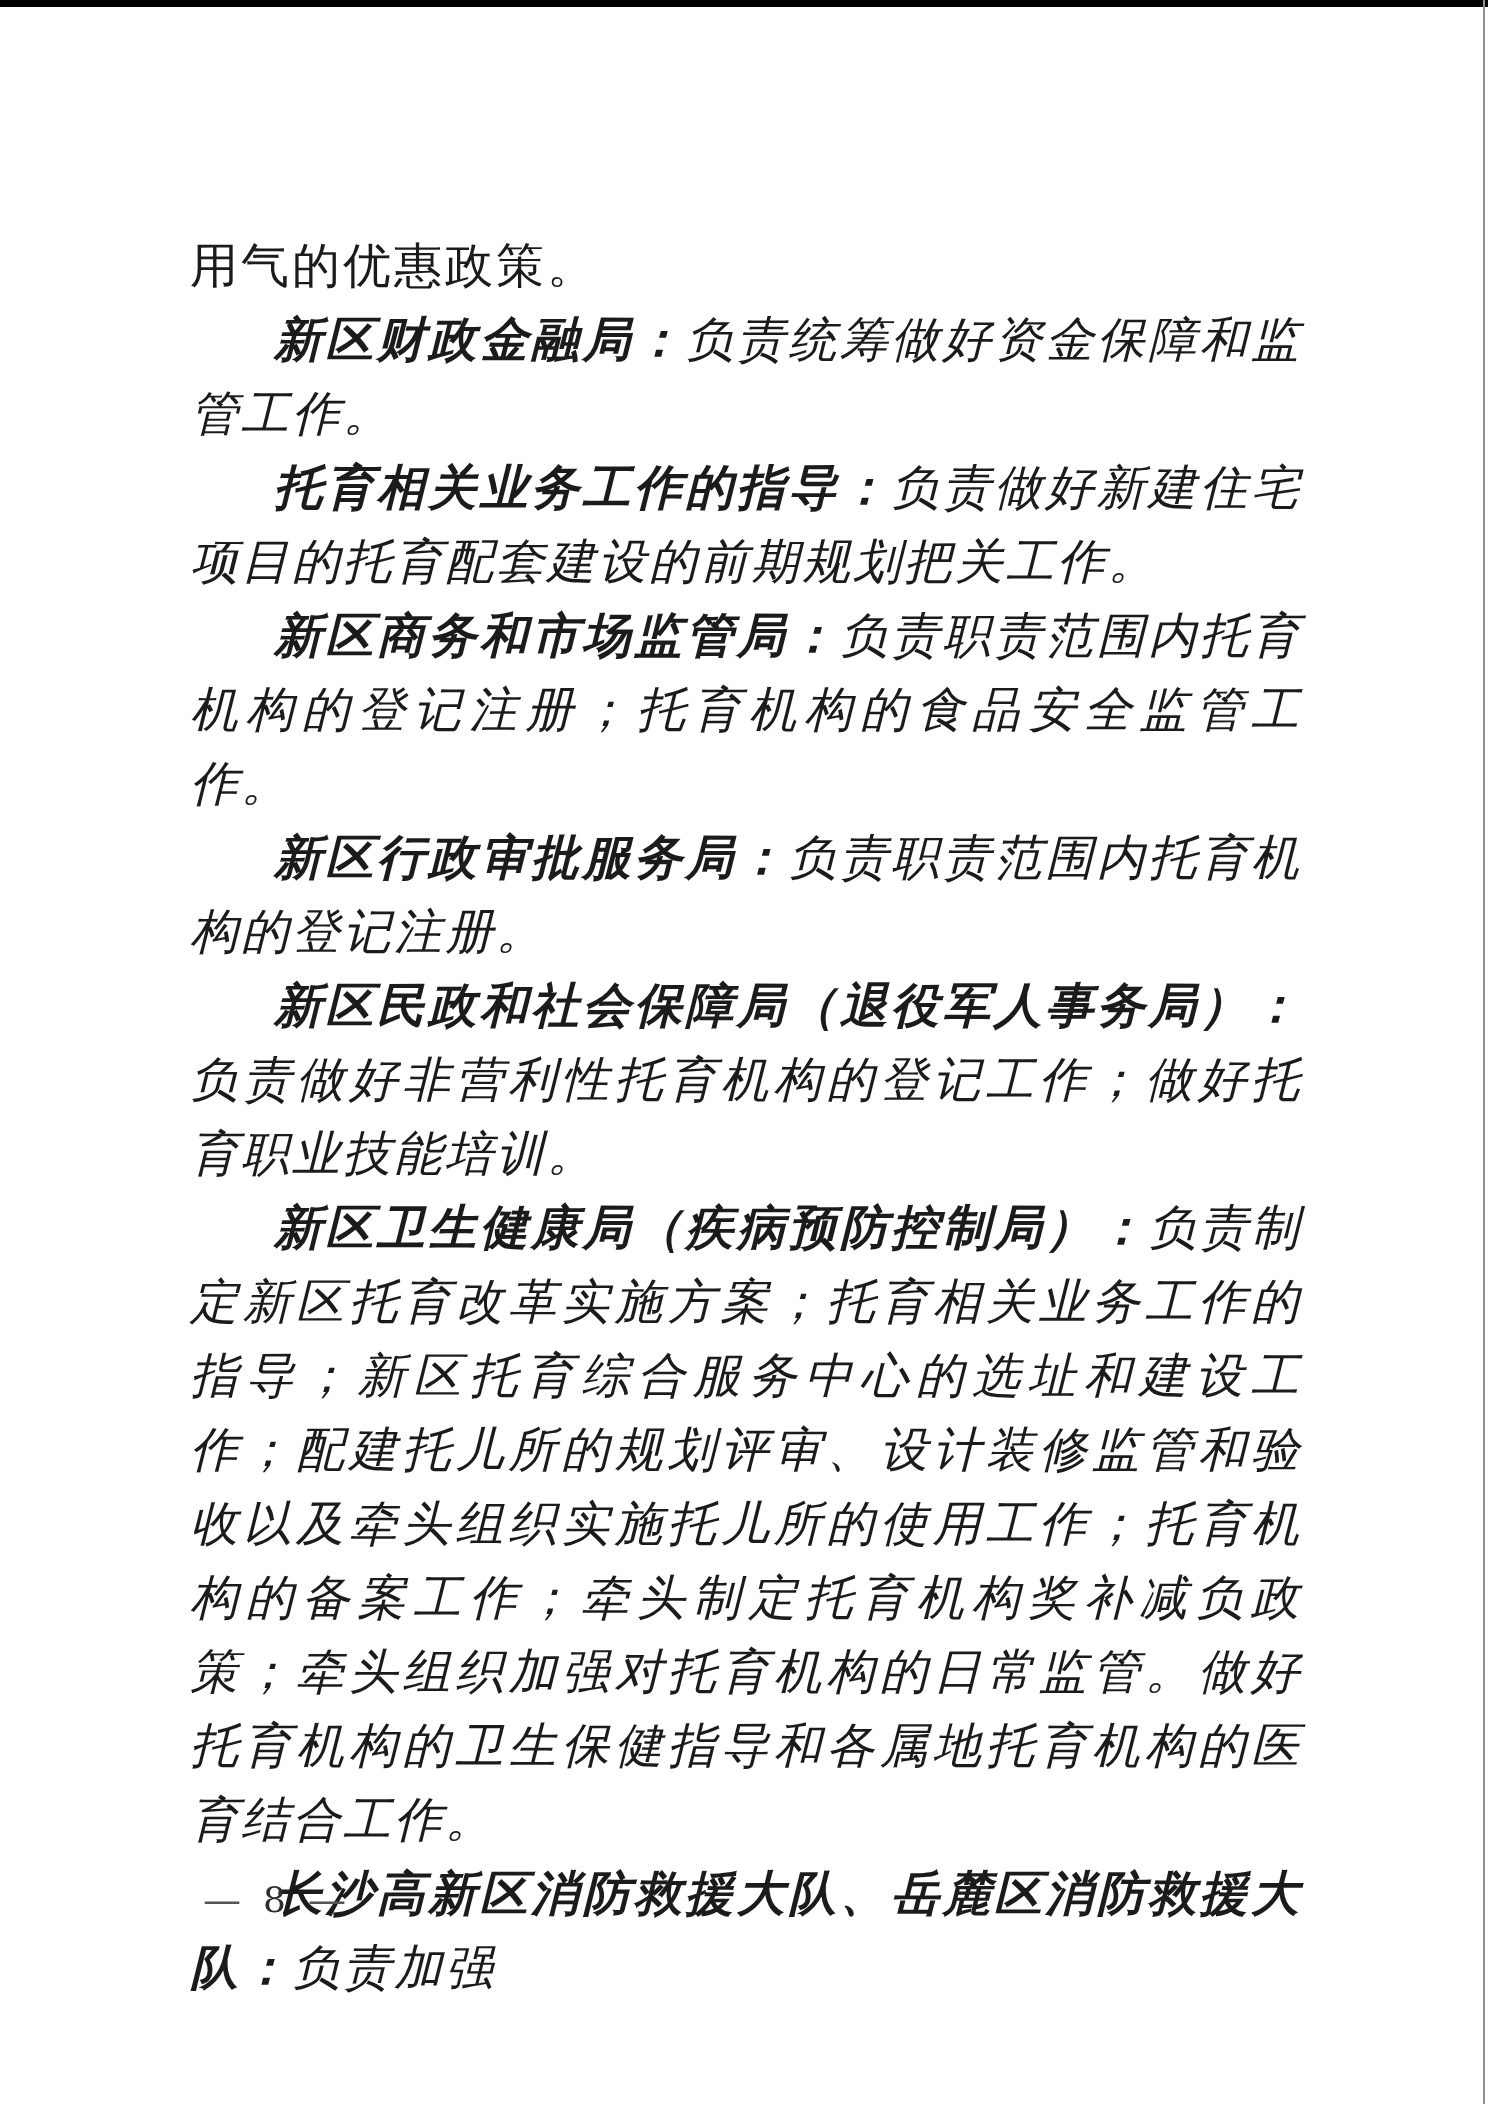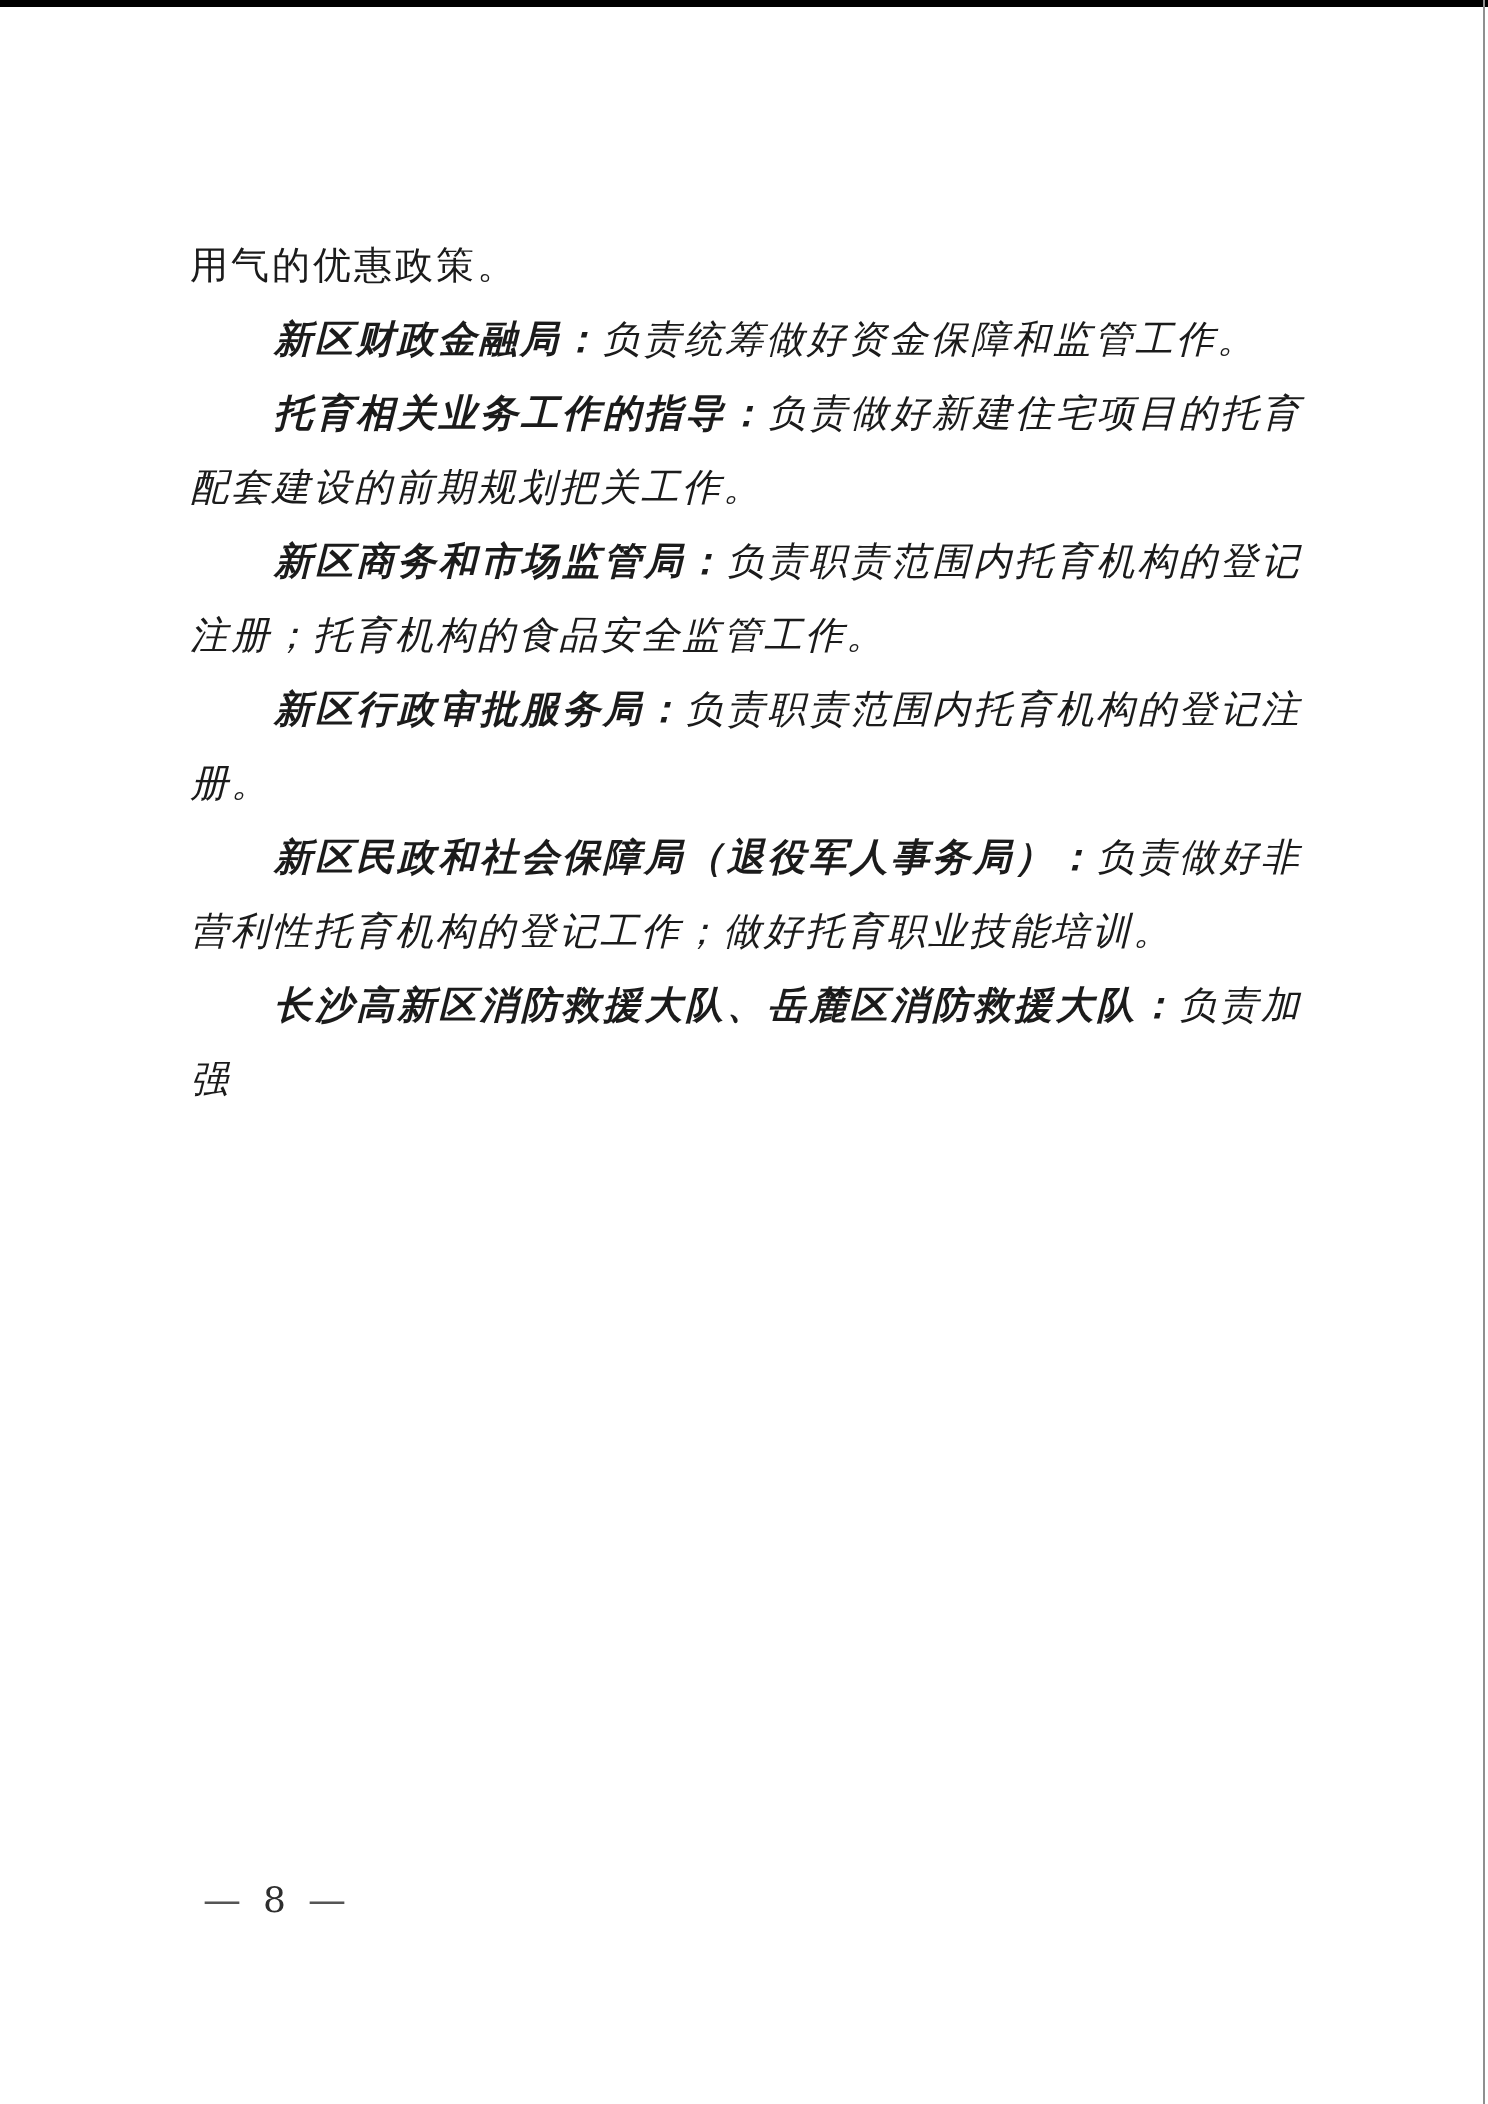--- a/index.html
+++ b/index.html
@@ -27,21 +27,21 @@
     top: 0; right: 3px;
     width: 2px; height: 100%;
     background: #8f8f8f;
   }
   .doc-body {
     position: absolute;
     left: 190px;
     top: 228px;
     width: 1112px;
     color: #1b1b1b;
-    font-size: 38px;
+    font-size: 48px;
     line-height: 74px;
     letter-spacing: 3px;
     text-align: justify;
   }
   .doc-body p {
     margin: 0;
   }
   .doc-body p.indent {
     text-indent: 84px;
     font-style: italic;
@@ -75,20 +75,21 @@
   <div class="scan-border-top"></div>
   <div class="scan-border-right"></div>
 
   <div class="doc-body" id="doc-body">
       <p><span class="text-run">用气的优惠政策。</span></p>
       <p class="indent"><span class="bold-run">新区财政金融局：</span><span class="text-run">负责统筹做好资金保障和监管工作。</span></p>
       <p class="indent"><span class="bold-run">托育相关业务工作的指导：</span><span class="text-run">负责做好新建住宅项目的托育配套建设的前期规划把关工作。</span></p>
       <p class="indent"><span class="bold-run">新区商务和市场监管局：</span><span class="text-run">负责职责范围内托育机构的登记注册；托育机构的食品安全监管工作。</span></p>
       <p class="indent"><span class="bold-run">新区行政审批服务局：</span><span class="text-run">负责职责范围内托育机构的登记注册。</span></p>
       <p class="indent"><span class="bold-run">新区民政和社会保障局（退役军人事务局）：</span><span class="text-run">负责做好非营利性托育机构的登记工作；做好托育职业技能培训。</span></p>
+      <p class="indent"><span class="bold-run">新区卫生健康局（疾病预防控制局）：</span><span class="text-run">负责制定新区托育改革实施方案；托育相关业务工作的指导；新区托育综合服务中心的选址和建设工作；配建托儿所的规划评审、设计装修监管和验收以及牵头组织实施托儿所的使用工作；托育机构的备案工作；牵头制定托育机构奖补减负政策；牵头组织加强对托育机构的日常监管。做好托育机构的卫生保健指导和各属地托育机构的医育结合工作。</span></p>
       <p class="indent"><span class="bold-run">长沙高新区消防救援大队、岳麓区消防救援大队：</span><span class="text-run">负责加强</span></p>
     </div>
 
   <div class="page-footer">
     <span class="dash">—</span>
     <span class="num">8</span>
     <span class="dash">—</span>
   </div>
 </div>
 

